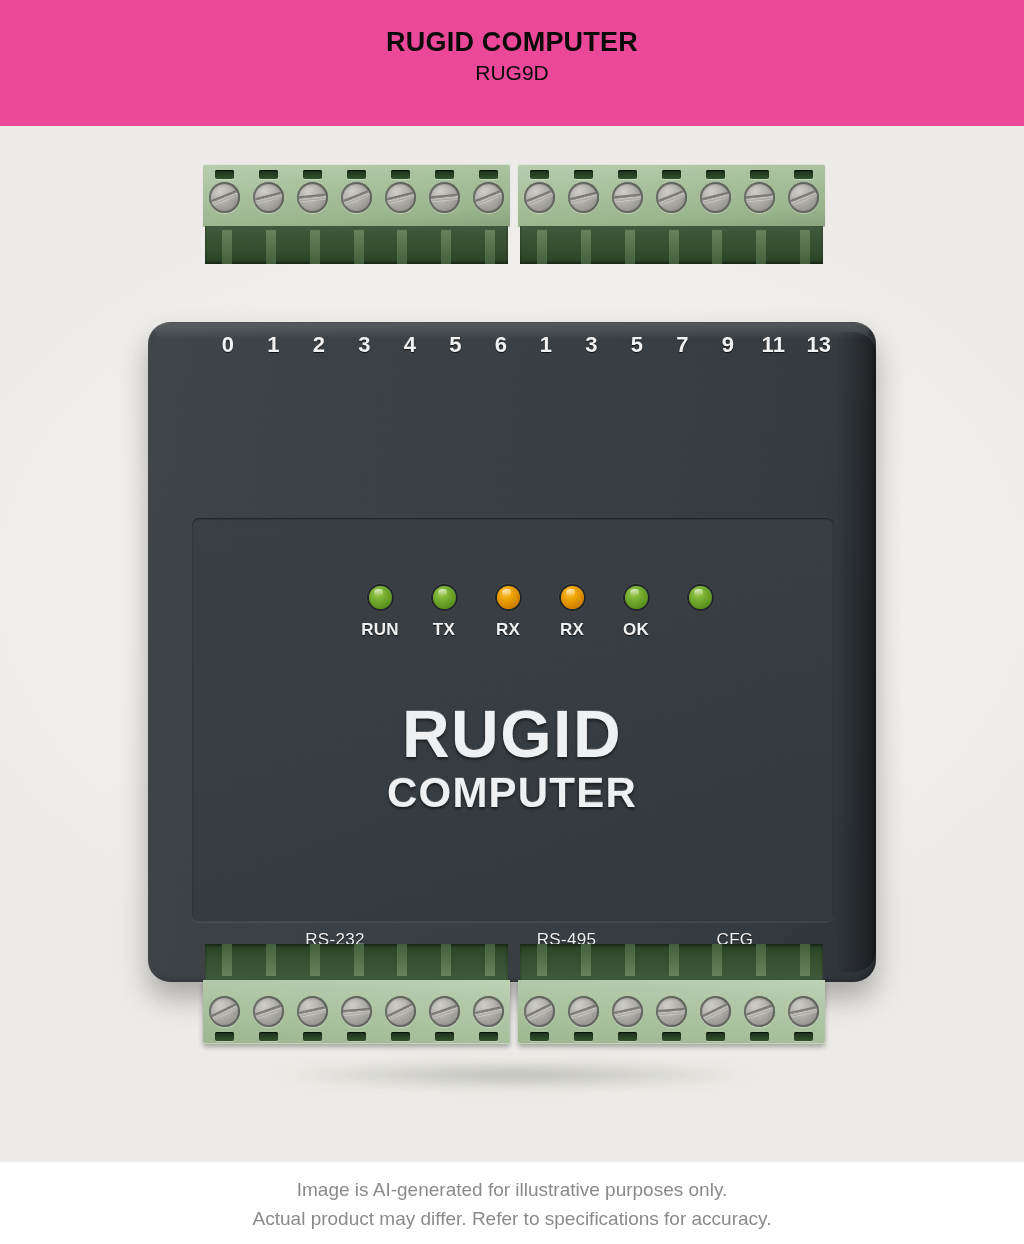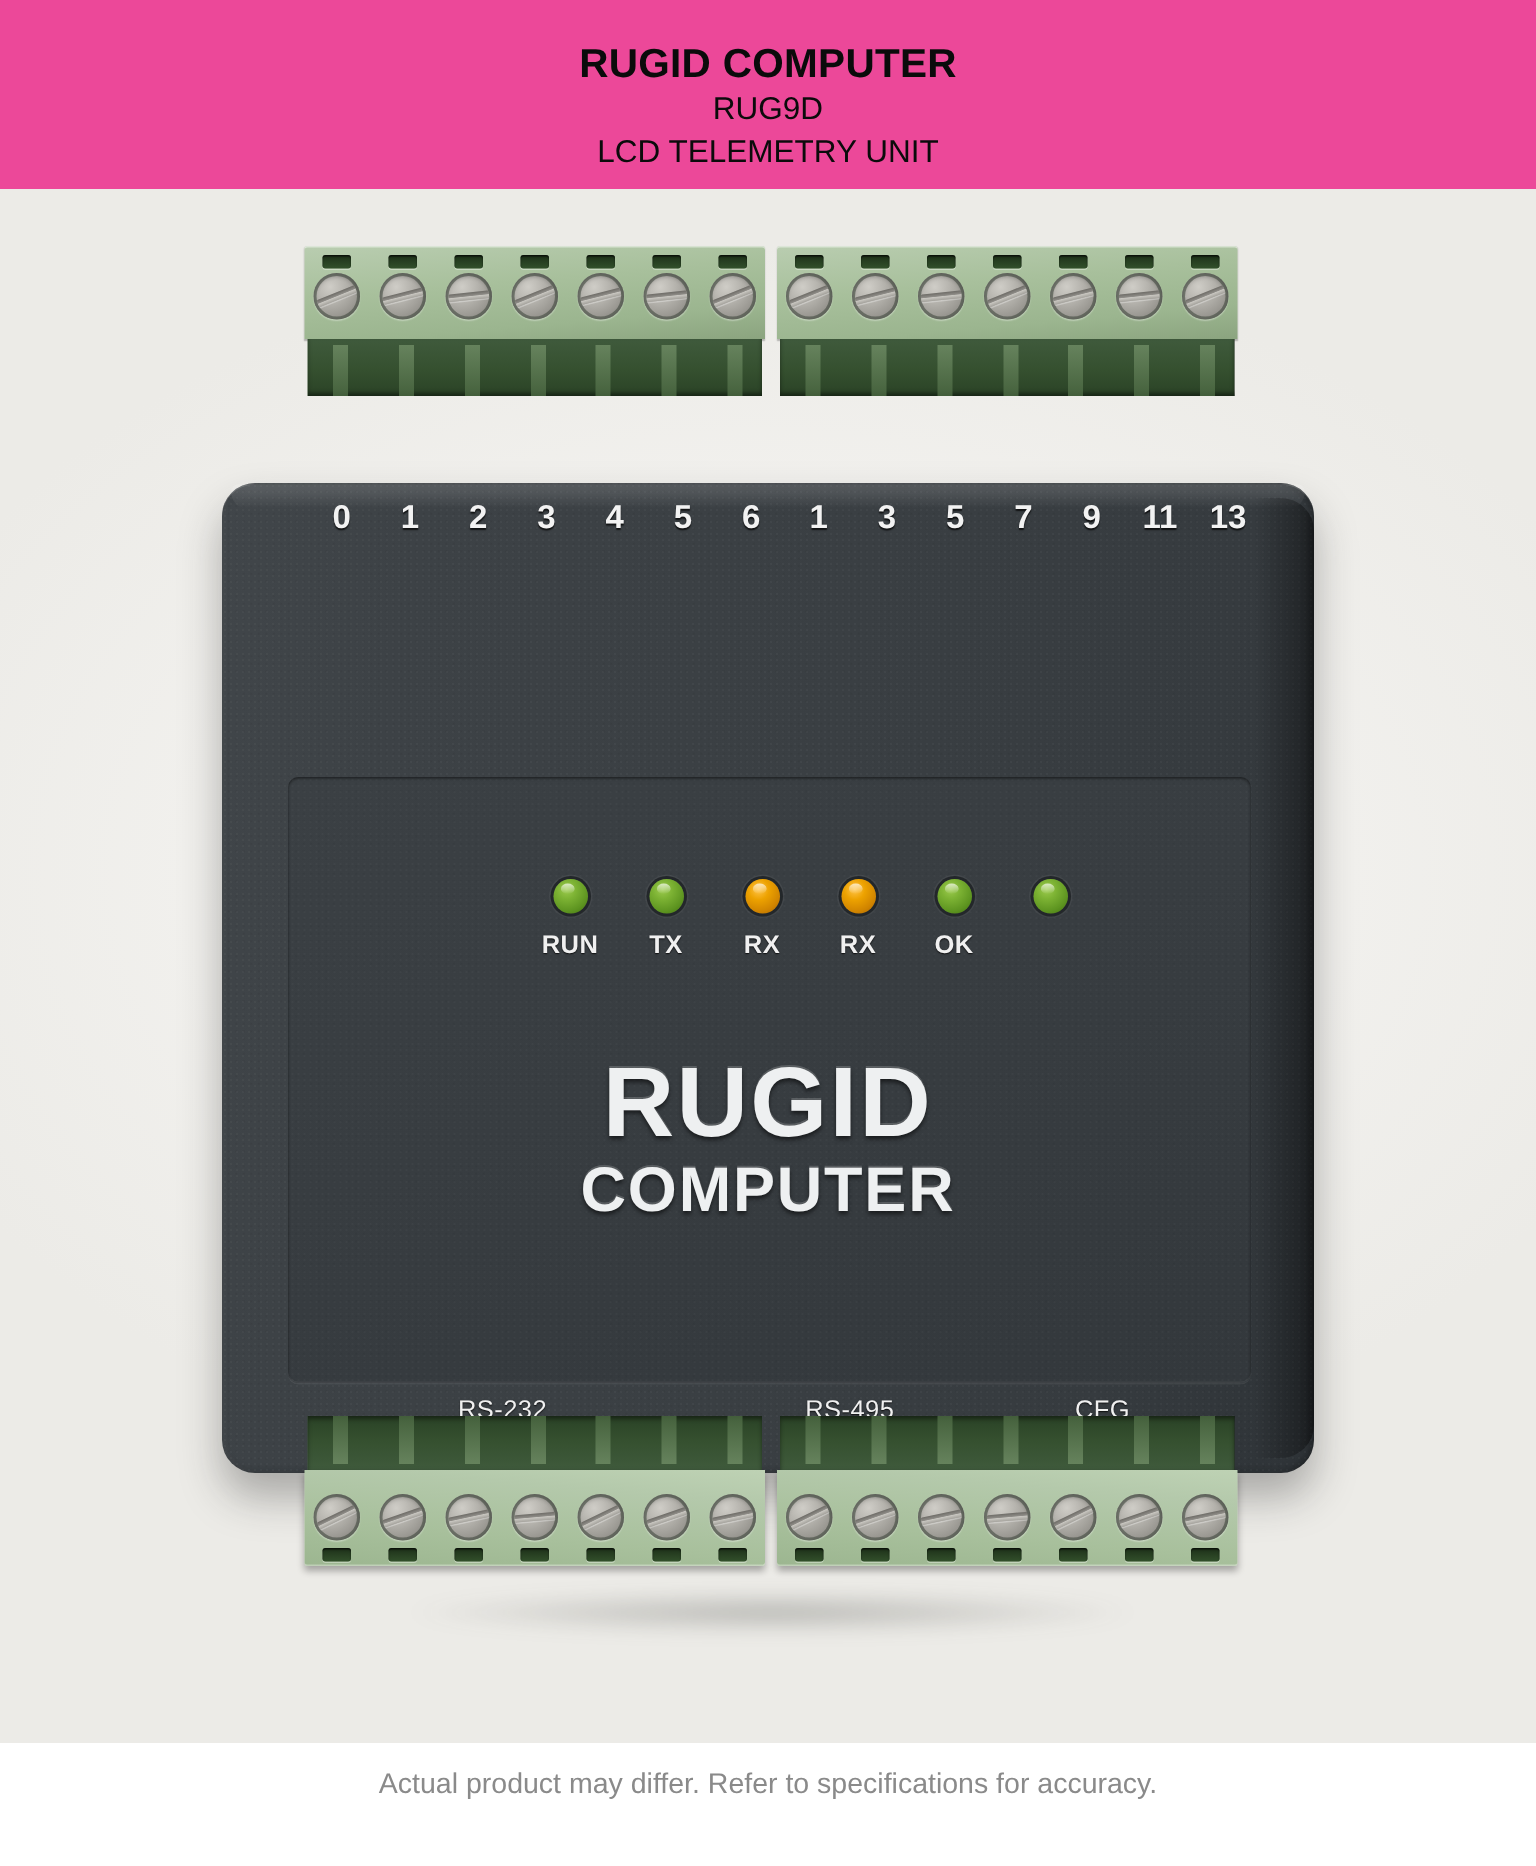--- a/index.html
+++ b/index.html
@@ -335,21 +335,20 @@
   #footer .f-line{
     font-size:19px; color:#8a8a8a; line-height:1.5;
   }
 </style>
 </head>
 <body>
 
 <div id="header">
   <div class="h-brand">RUGID COMPUTER</div>
   <div class="h-model">RUG9D</div>
-  <div class="h-desc">LCD TELEMETRY UNIT</div>
 </div>
 
 <div id="stage">
 
   <div class="floor-shadow"></div>
 
   <div class="tblock top" id="tb-top-left" style="left: 203px; top: 38px; width: 307px; height: 100px;">
       <div class="body">
         <div class="screw" style="left: 6.42857px; top: 18px;">
           <div class="slot" style="transform: rotate(-22deg);"></div>
@@ -612,14 +611,15 @@
         <div class="screw" style="left: 269.571px; top: 16px;">
           <div class="slot" style="transform: rotate(-12deg);"></div>
         </div>
         <div class="whole" style="left: 275.571px; top: 52px;"></div>
       </div>
     </div>
 
 </div>
 
 <div id="footer">
+  <div class="f-line">Image is AI-generated for illustrative purposes only.</div>
   <div class="f-line">Actual product may differ. Refer to specifications for accuracy.</div>
 </div>
 
 </body></html>

